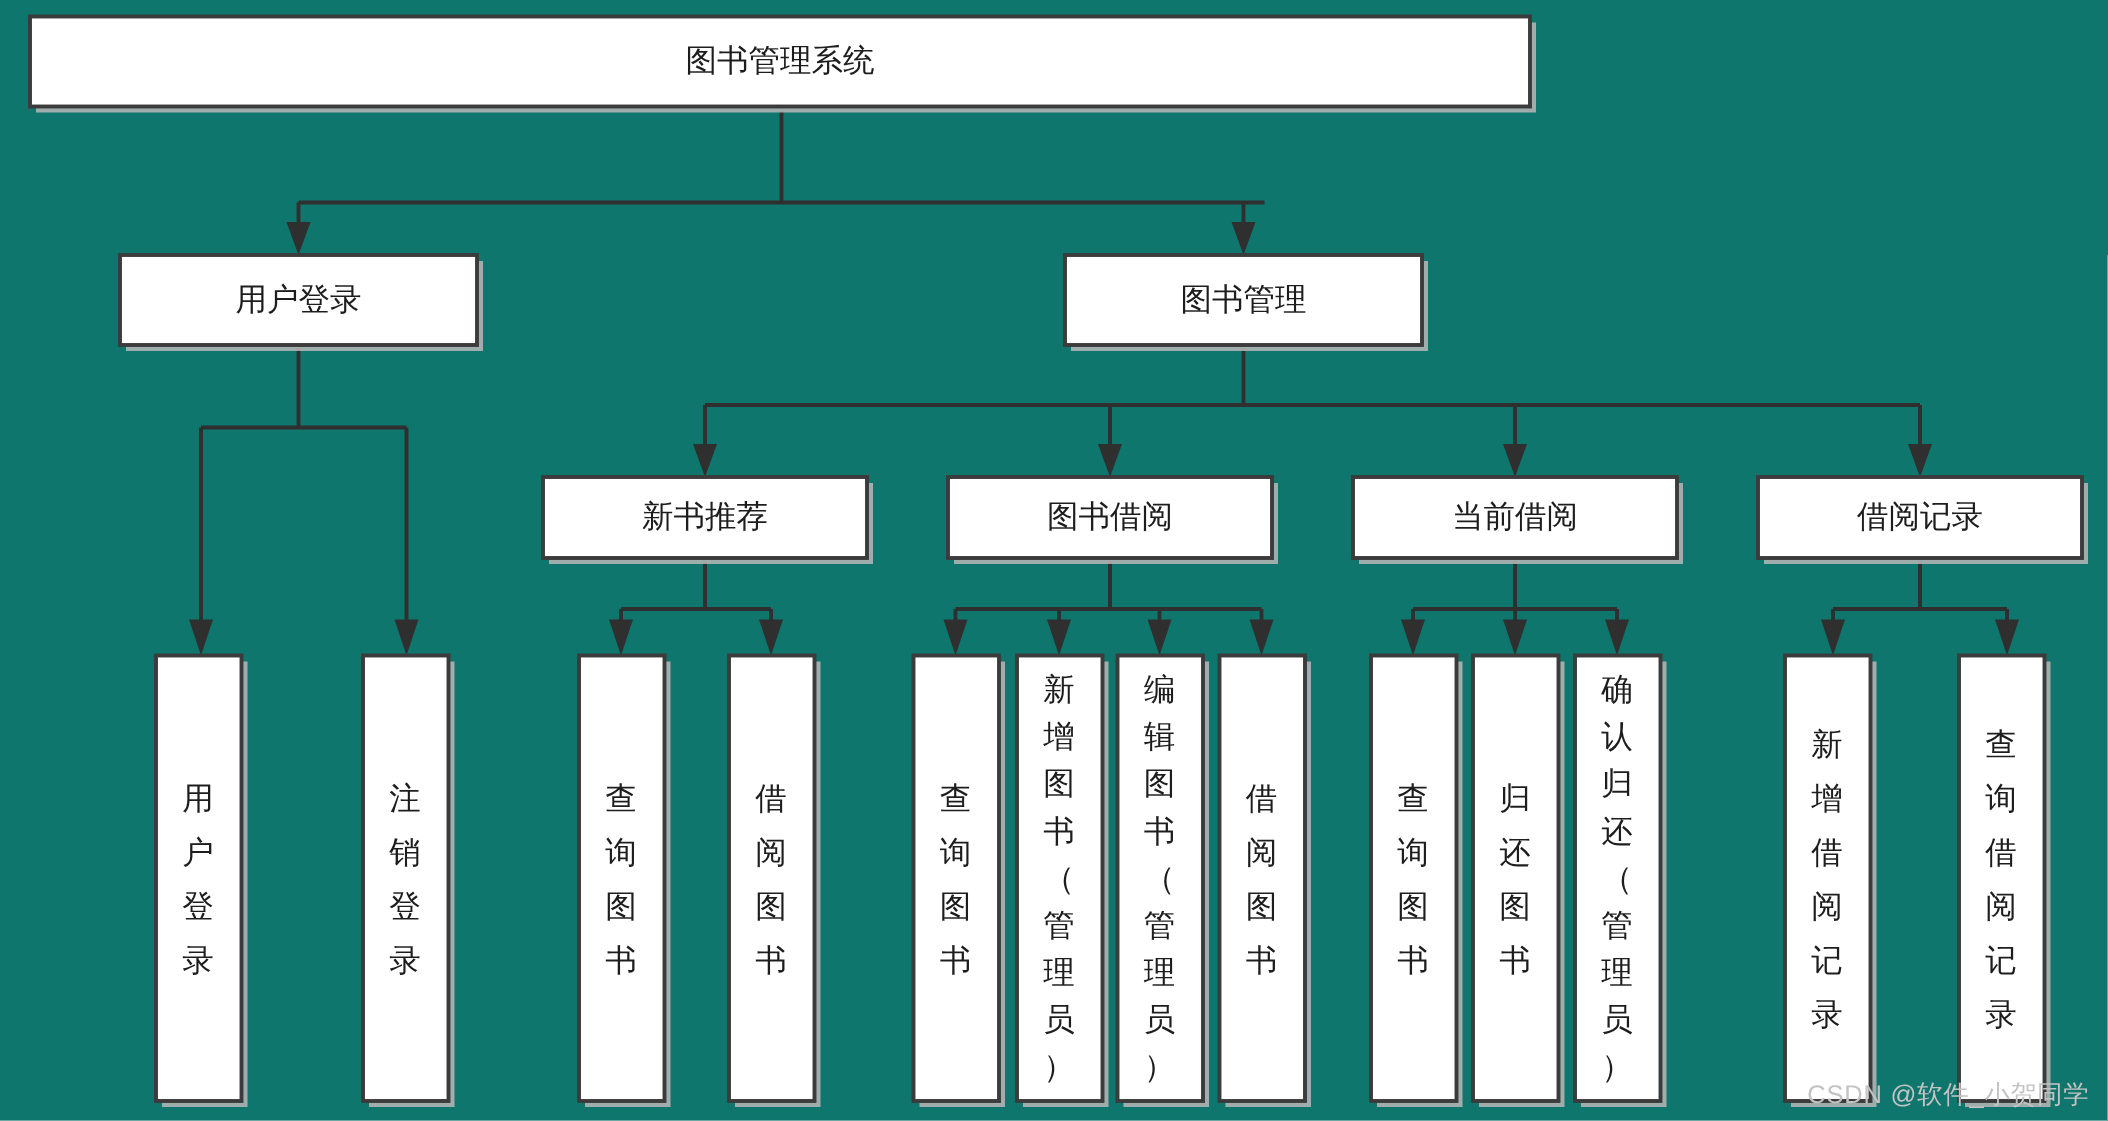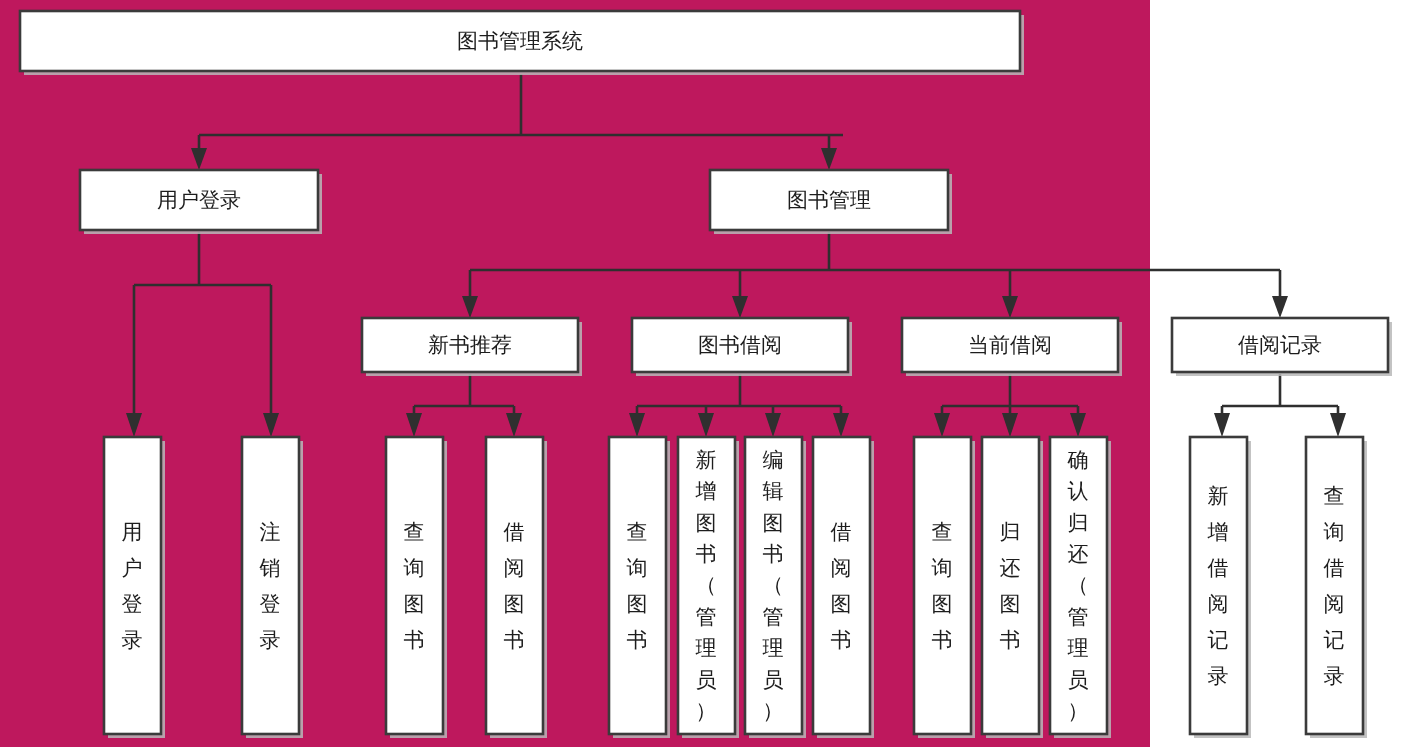--- a/index.html
+++ b/index.html
@@ -1,21 +1,21 @@
 <!DOCTYPE html>
 <html><head>
 <meta charset="utf-8">
 <style>
   html,body{margin:0;padding:0;background:#ffffff;}
   body{
     width:1405px;height:747px;overflow:hidden;
     font-family:"Liberation Sans","DejaVu Sans",sans-serif;
     background:#ffffff;
   }
-  #stage{position:relative;width:1150px;height:747px;background:#be185d;}
+  #stage{position:relative;width:1405px;height:747px;background:#0f766e;}
   svg#diagram{position:absolute;left:0;top:0;width:1405px;height:747px;display:block;}
 
   .box-rect{fill:#ffffff;stroke:#3b3b3b;stroke-width:2.6;}
   .box-shadow{fill:#b9b9b9;stroke:none;opacity:.85;}
   .conn{stroke:#2f2f2f;stroke-width:2.6;fill:none;stroke-linecap:butt;}
   .arrowhead{fill:#2f2f2f;stroke:none;}
 
   .label-h{
     font-family:"Liberation Sans","DejaVu Sans",sans-serif;
     font-size:21px;fill:#1d1d1d;dominant-baseline:middle;text-anchor:middle;
@@ -224,13 +224,14 @@
         <text class="label-v vchar" x="1218" y="0"><tspan x="1218" y="503.4">新</tspan><tspan x="1218" y="539.4">增</tspan><tspan x="1218" y="575.4">借</tspan><tspan x="1218" y="611.4">阅</tspan><tspan x="1218" y="647.4">记</tspan><tspan x="1218" y="683.4">录</tspan></text>
       </g>
       <g>
         <rect class="box-shadow" x="1310" y="441" width="57" height="297"></rect>
         <rect class="box-rect" x="1306" y="437" width="57" height="297"></rect>
         <text class="label-v vchar" x="1334" y="0"><tspan x="1334" y="503.4">查</tspan><tspan x="1334" y="539.4">询</tspan><tspan x="1334" y="575.4">借</tspan><tspan x="1334" y="611.4">阅</tspan><tspan x="1334" y="647.4">记</tspan><tspan x="1334" y="683.4">录</tspan></text>
       </g>
     </g>
   </svg>
 
+  <div class="watermark">CSDN @软件_小贺同学</div>
 </div>
 
 </body></html>

